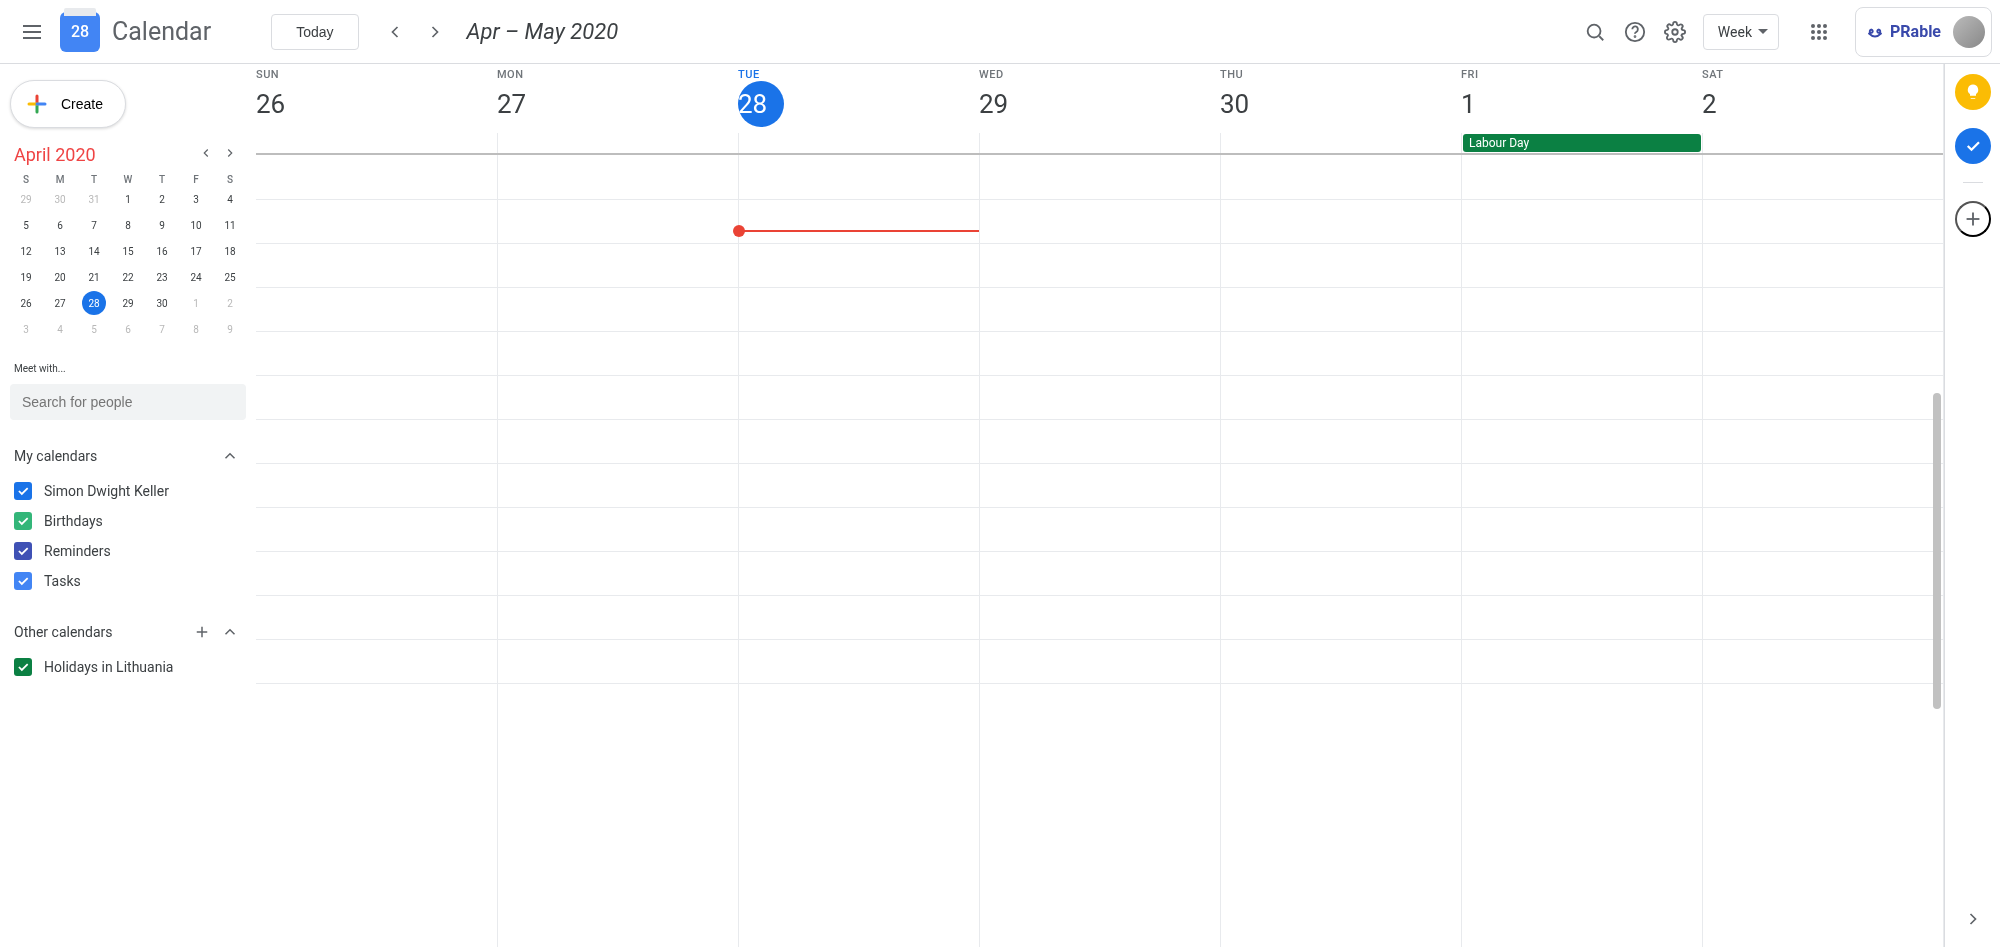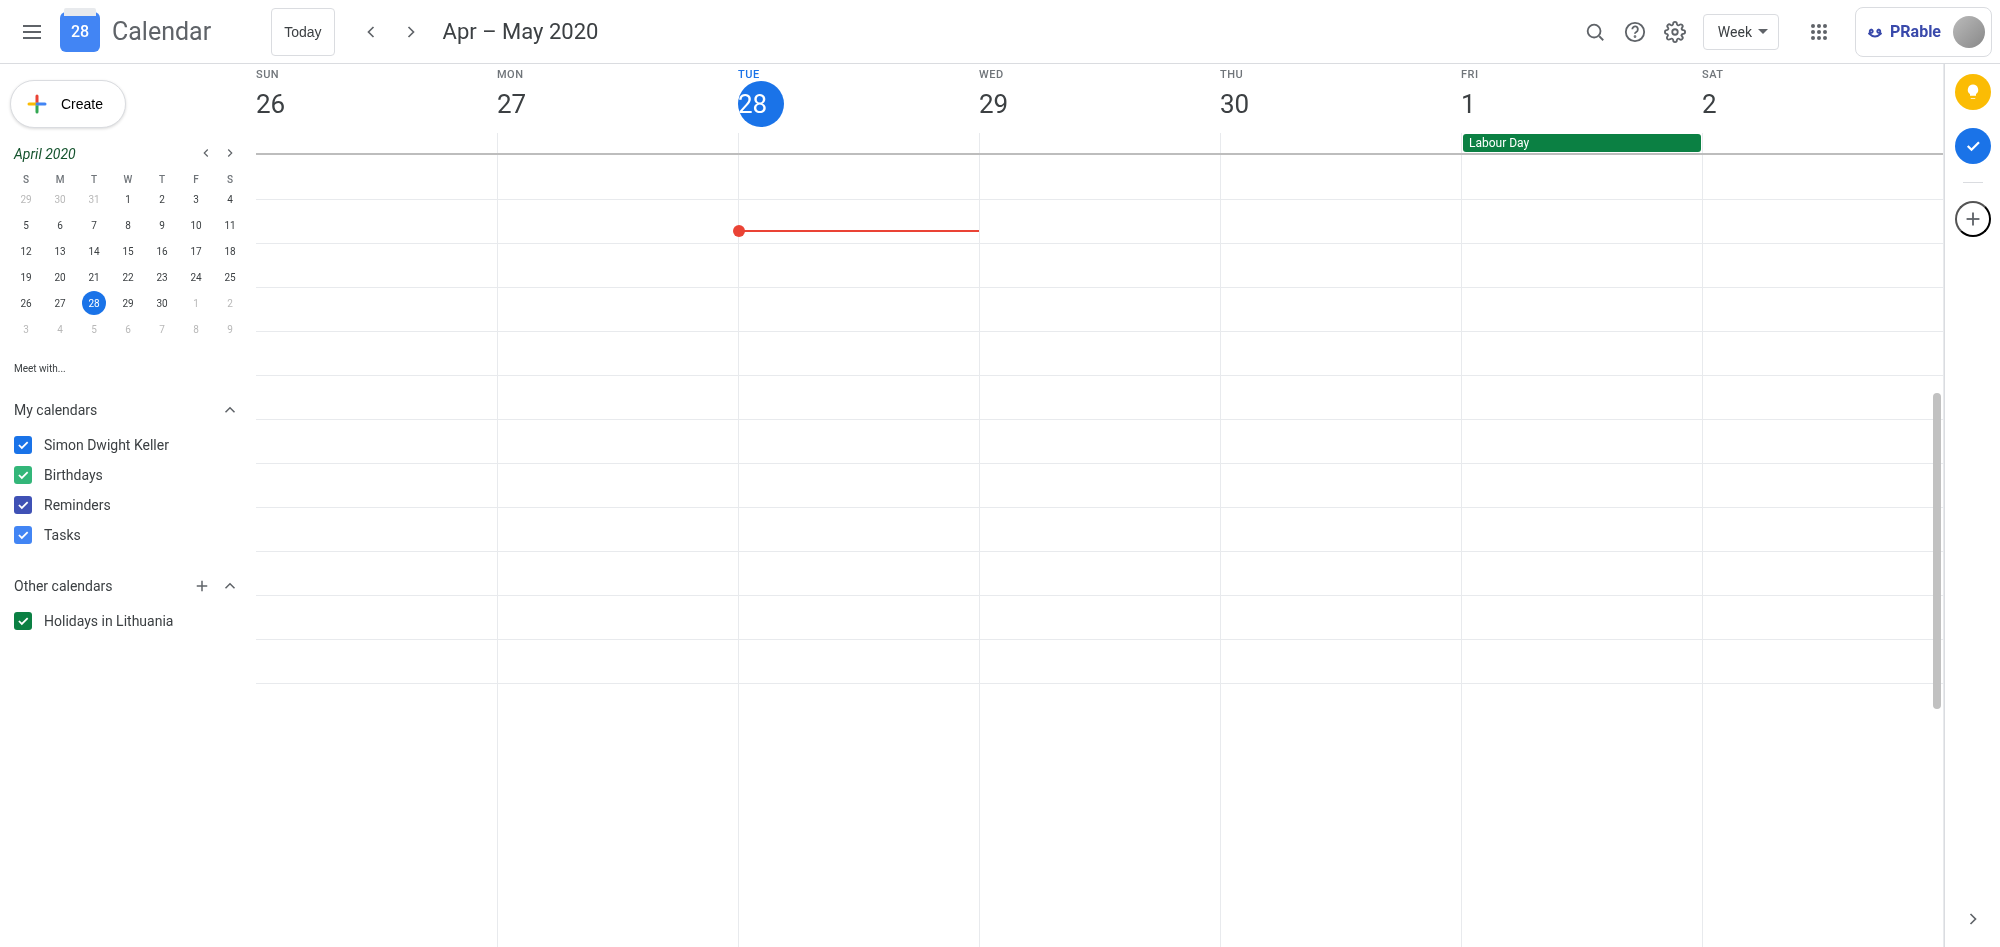--- a/index.html
+++ b/index.html
@@ -5,40 +5,40 @@
   * { box-sizing: border-box; margin: 0; padding: 0; }
   body { font-family: 'Google Sans', Roboto, Arial, sans-serif; color: #3c4043; background: #fff; overflow: hidden; }
 
   
   .header { display: flex; align-items: center; height: 64px; padding: 0 8px; border-bottom: 1px solid #dadce0; }
   .hamburger-btn { width: 48px; height: 48px; border: none; background: none; border-radius: 50%; cursor: pointer; display: flex; align-items: center; justify-content: center; color: #5f6368; }
   .logo { display: flex; align-items: center; margin-left: 4px; }
   .logo-icon { width: 40px; height: 40px; background: #4285f4; border-radius: 6px; display:flex; align-items:center; justify-content:center; color:#fff; font-size:16px; font-weight:500; position:relative; }
   .logo-icon::before { content:""; position:absolute; top:-4px; left:4px; right:4px; height:8px; background:#e8eaed; border-radius:2px 2px 0 0; }
   .logo-text { font-size: 25px; color: #5f6368; margin-left: 12px; }
-  .today-btn { margin-left: 60px; height: 48px; padding: 0 12px; border: 1px solid #dadce0; background: #fff; border-radius: 4px; font-size: 14px; color: #3c4043; cursor: pointer; }
+  .today-btn { margin-left: 60px; height: 36px; padding: 0 24px; border: 1px solid #dadce0; background: #fff; border-radius: 4px; font-size: 14px; color: #3c4043; cursor: pointer; }
   .nav-btn { width: 40px; height: 40px; border: none; background: none; border-radius: 50%; cursor: pointer; display: flex; align-items: center; justify-content: center; color: #5f6368; }
   .nav-group { display: flex; margin-left: 16px; }
-  .date-range { font-size: 22px; color: #3c4043; margin-left: 12px; }
+  .date-range { font-size: 22px; color: #3c4043; margin-left: 12px; font-style: italic; }
   .header-spacer { flex: 1; }
   .icon-btn { width: 40px; height: 40px; border: none; background: none; border-radius: 50%; cursor: pointer; display: flex; align-items: center; justify-content: center; color: #5f6368; }
   .view-switcher { display: flex; align-items: center; height: 36px; padding: 0 10px 0 14px; border: 1px solid #dadce0; border-radius: 4px; font-size: 14px; cursor: pointer; margin-left: 8px; gap: 6px; }
   .brand-chip { display: flex; align-items: center; height: 50px; padding: 0 6px 0 10px; border: 1px solid #dadce0; border-radius: 8px; margin-left: 16px; cursor: pointer; gap: 6px; font-weight: 700; color: #3949ab; }
   .avatar { width: 32px; height: 32px; border-radius: 50%; background: linear-gradient(135deg,#bbb,#888); margin-left: 6px; }
 
   
   .main { display: flex; height: calc(100vh - 64px); }
 
   
   .sidebar { width: 256px; padding: 10px 10px 26px 10px; overflow-y: auto; }
   .create-btn { display: inline-flex; align-items: center; gap: 12px; height: 48px; padding: 0 22px 0 14px; border: 1px solid #dadce0; border-radius: 24px; background: #fff; font-size: 14px; cursor: pointer; box-shadow: 0 1px 3px rgba(0,0,0,.15); margin: 6px 0 14px 0; }
   .plus-icon { display:inline-block; }
 
   .mini-head { display: flex; align-items: center; justify-content: space-between; padding: 0 4px 6px 4px; }
-  .mini-title { font-size: 14px; color: #14532d; font-style: italic; }
+  .mini-title { font-size: 18px; color: #ef4444; }
   .mini-nav { display: flex; }
   .mini-nav button { width: 24px; height: 24px; border:none; background:none; color:#5f6368; cursor:pointer; }
   .mini-grid { display: grid; grid-template-columns: repeat(7, 1fr); gap: 2px; text-align:center; font-size: 10px; color:#70757a; }
   .mini-dow { font-weight: 500; padding:2px 0; }
   .mini-day { width: 24px; height: 24px; margin:auto; display:flex; align-items:center; justify-content:center; border-radius: 50%; color:#3c4043; font-size:10px; cursor:pointer; }
   .mini-day.other { color:#b8b8b8; }
   .mini-day.today { background:#1a73e8; color:#fff; }
 
   .sec-title { font-size: 10px; color:#3c4043; margin: 22px 0 10px 4px; }
   .search-people { width: 100%; height: 36px; border:none; background:#f1f3f4; border-radius:4px; padding:0 12px; font-size:14px; }
@@ -243,20 +243,21 @@
         <div class="mini-day other">3</div>
         <div class="mini-day other">4</div>
         <div class="mini-day other">5</div>
         <div class="mini-day other">6</div>
         <div class="mini-day other">7</div>
         <div class="mini-day other">8</div>
         <div class="mini-day other">9</div>
       </div>
 
     <div class="sec-title">Meet with...</div>
+    <input class="search-people" placeholder="Search for people" style="">
 
     <div class="section-row">
       <span class="section-label">My calendars</span>
       <div class="section-actions">
         <button>
             <svg width="18" height="18" viewBox="0 0 24 24" fill="none" stroke="currentColor" stroke-width="2">
               <polyline points="6 15 12 9 18 15"></polyline>
             </svg>
           </button>
       </div>

